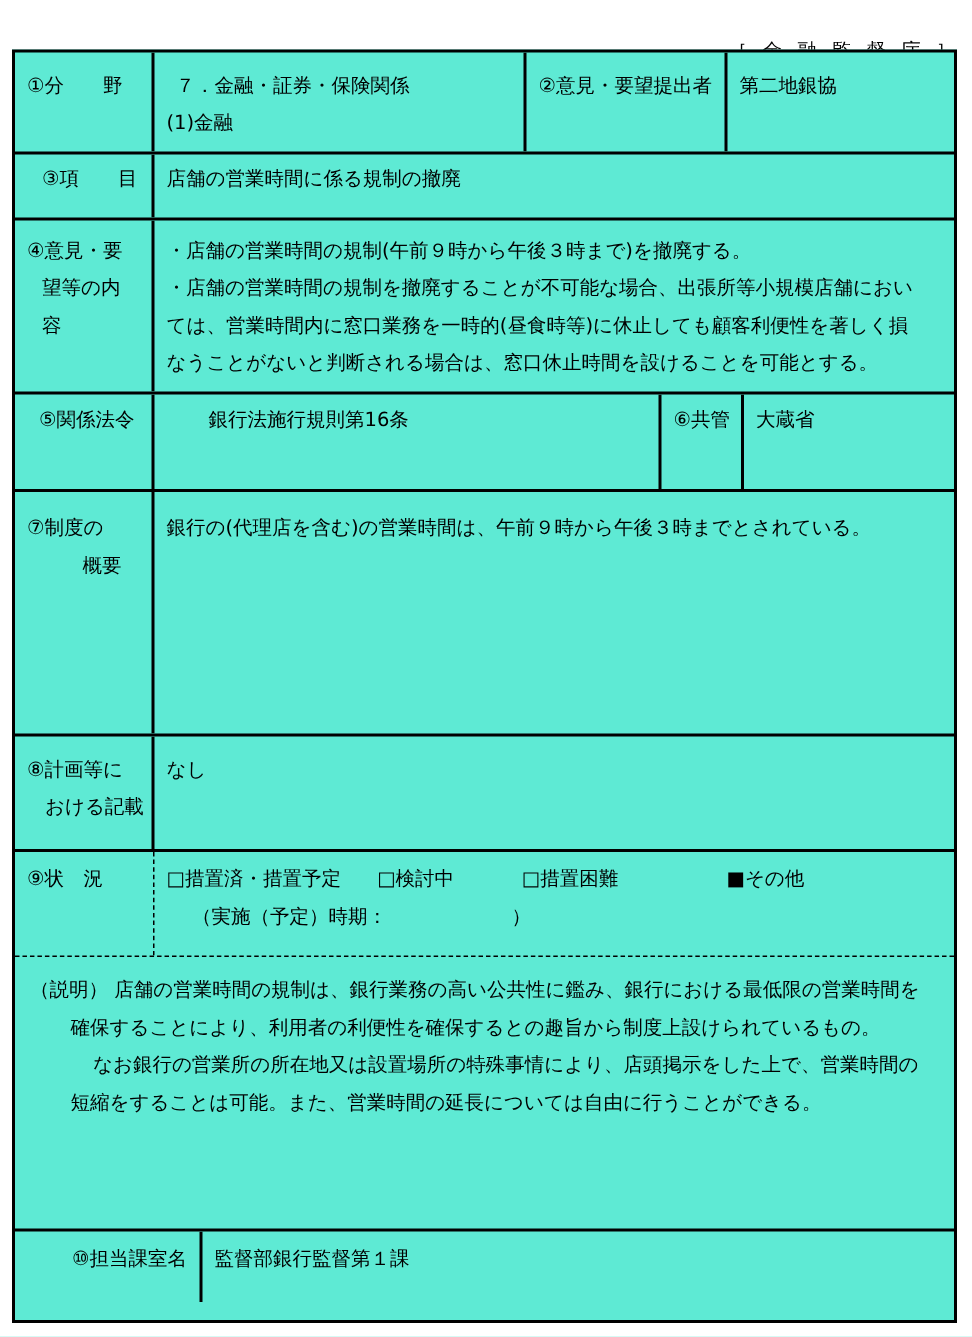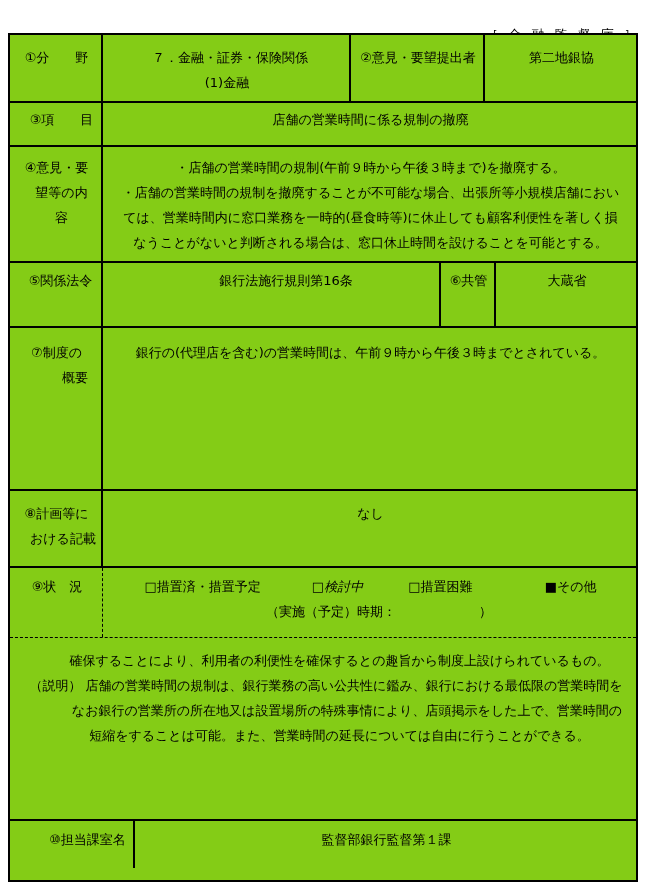--- a/index.html
+++ b/index.html
@@ -9,22 +9,21 @@
     font-family:"DejaVu Sans","Liberation Sans",sans-serif;
     color:#000; font-size:13px; line-height:25px;
   }
   .agency-header {
     position:absolute; top:22px; right:8px;
     letter-spacing:3px; white-space:nowrap;
   }
   .doc-table {
     position:absolute; left:8px; top:33px; width:630px; height:849px;
     border:2px solid #000; display:flex; flex-direction:column;
-    background:#84cc16;
-    text-align:center;
+    background:#5eead4;
   }
   .row { display:flex; border-bottom:2px solid #000; flex:none; overflow:hidden; }
   .cell { padding:8px 6px 0 8px; overflow:hidden; }
   .bR { border-right:2px solid #000; }
   .label-cell { width:93px; flex:none; }
   .grow { flex:1 1 auto; }
   .line { white-space:nowrap; }
 
   
   .r1 { height:68px; } .r2 { height:44px; } .r3 { height:116px; }
@@ -50,21 +49,21 @@
   .r9 .cell { padding-top:6px; }
   .r9 .label-cell { padding-left:6px; }
 
   .ind-sm { padding-left:6px; }        
   .lab-ind { padding-left:10px; }      
   .lab-ind2 { padding-left:12px; }     
   .lab-ind3 { padding-left:37px; }     
 
   
   .opt { white-space:nowrap; }
-  .opt2 { margin-left:47px;font-style:italic; }
+  .opt2 { margin-left:20px; }
   .opt3 { margin-left:41px; }
   .opt4 { margin-left:68px; }
   .period-line { padding-left:17px; }
   .period-spacer { display:inline-block; width:83px; }
 
   
   .r8 .cell { padding:10px 4px 0 0; }
   .exp-l1 { padding-left:10px; }
   .exp-l2 { padding-left:37px; }
   .exp-l3 { padding-left:52px; }
@@ -139,22 +138,22 @@
         <span class="opt opt4"><span>■</span><span>その他</span></span>
       </div>
       <div class="line period-line">
         <span>（実施（予定）時期：</span><span class="period-spacer"></span><span>）</span>
       </div>
     </div>
   </div>
 
   <div class="row r8">
     <div class="cell grow">
+      <div class="line exp-l1">（説明） 店舗の営業時間の規制は、銀行業務の高い公共性に鑑み、銀行における最低限の営業時間を</div>
       <div class="line exp-l2">確保することにより、利用者の利便性を確保するとの趣旨から制度上設けられているもの。</div>
-      <div class="line exp-l1">（説明） 店舗の営業時間の規制は、銀行業務の高い公共性に鑑み、銀行における最低限の営業時間を</div>
       <div class="line exp-l3">なお銀行の営業所の所在地又は設置場所の特殊事情により、店頭掲示をした上で、営業時間の</div>
       <div class="line exp-l4">短縮をすることは可能。また、営業時間の延長については自由に行うことができる。</div>
     </div>
   </div>
 
   <div class="row r9">
     <div class="cell label-cell bR">⑩担当課室名</div>
     <div class="cell grow">監督部銀行監督第１課</div>
   </div>
 

